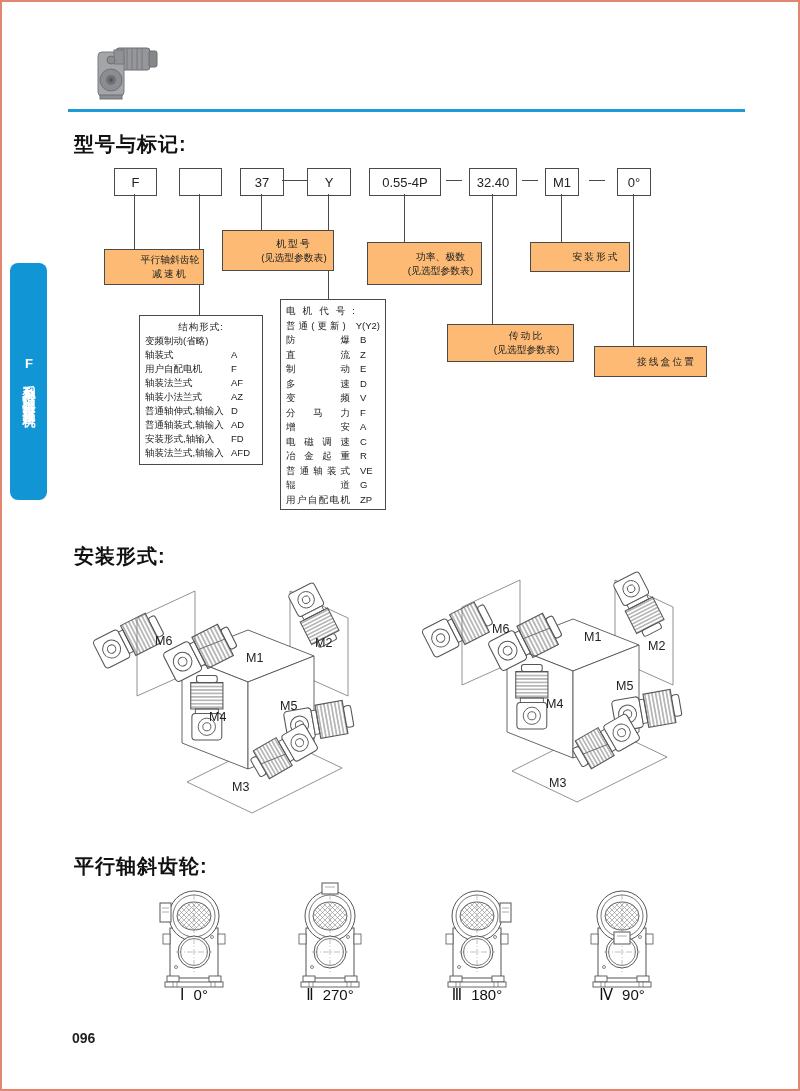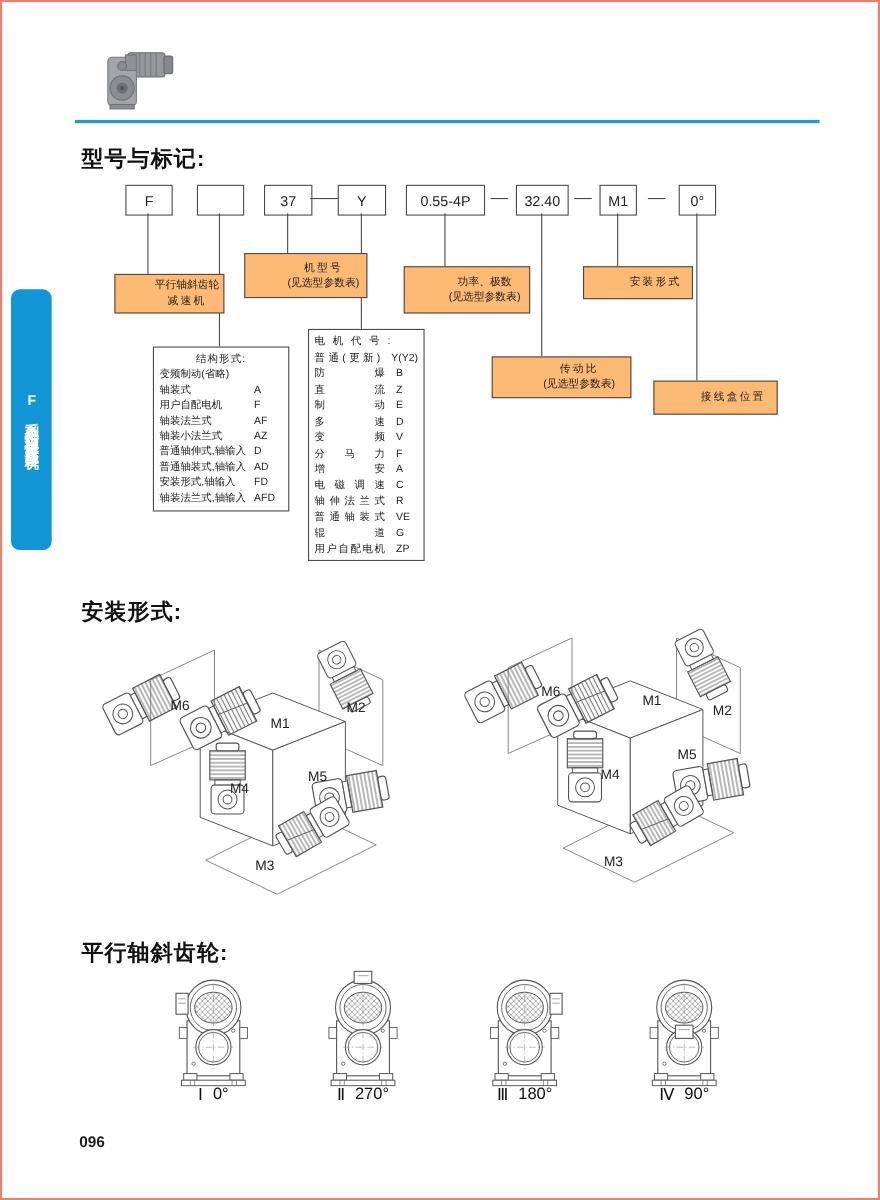--- a/index.html
+++ b/index.html
@@ -251,21 +251,21 @@
           <span class="mname">增安</span>
           <span class="mcode">A</span>
         </div>
 
         <div class="row">
           <span class="mname">电磁调速</span>
           <span class="mcode">C</span>
         </div>
 
         <div class="row">
-          <span class="mname">轴伸法兰式</span>
+          <span class="mname">冶金起重</span>
           <span class="mcode">R</span>
         </div>
 
         <div class="row">
           <span class="mname">普通轴装式</span>
           <span class="mcode">VE</span>
         </div>
 
         <div class="row">
           <span class="mname">辊道</span>

